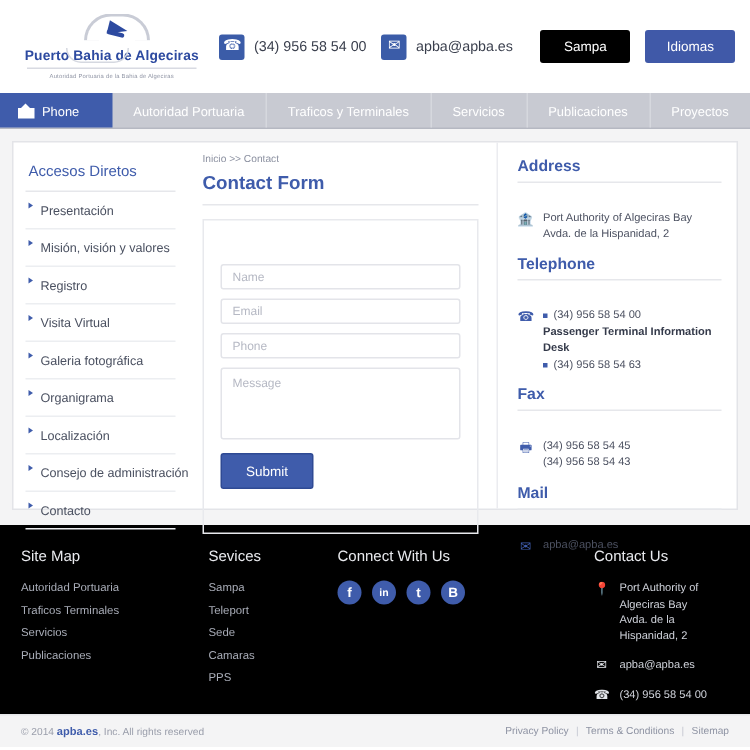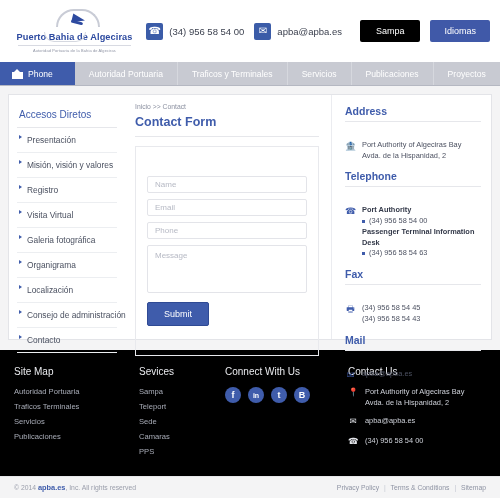--- a/index.html
+++ b/index.html
@@ -165,21 +165,21 @@
 
   
   .footer {
     background:#000000; height:126px; padding:16px 14px 0 14px;
     display:flex;
   }
   .fcol { }
   .fcol1 { width:125px; }
   .fcol2 { width:86px; }
   .fcol3 { width:123px; }
-  .fcol4 { flex:1; }
+  .fcol4 { flex:1;margin-left:48px; }
   .f-head { font-size:10px; color:#e9eaee; margin-bottom:10px; }
   .f-link { font-size:7.6px; color:#a9adb8; margin-bottom:6px; cursor:pointer; }
   .social-row { display:flex; gap:7px; }
   .social {
     width:16px; height:16px; border-radius:50%; background:#3f5cab;
     color:#ffffff; font-size:9px; font-weight:bold;
     display:flex; align-items:center; justify-content:center; cursor:pointer;
   }
   .f-c-row { display:flex; gap:7px; margin-bottom:8px; align-items:flex-start; }
   .f-c-ico { width:10px; color:#e3e5ea; font-size:8.5px; line-height:1.4; text-align:center; flex:0 0 10px;}
@@ -307,21 +307,20 @@
               <span>Avda. de la Hispanidad, 2</span>
             </span>
           </div>
         </div>
 
         <div class="rc-title">Telephone</div>
         <div class="rc-block">
           <div class="rc-row">
             <span class="rc-ico">☎</span>
             <span>
-              <div class="rc-strong">Port Authority</div>
               <div class="rc-bullet">(34) 956 58 54 00</div>
               <div class="rc-strong">Passenger Terminal Information Desk</div>
               <div class="rc-bullet">(34) 956 58 54 63</div>
             </span>
           </div>
         </div>
 
         <div class="rc-title">Fax</div>
         <div class="rc-block">
           <div class="rc-row">

